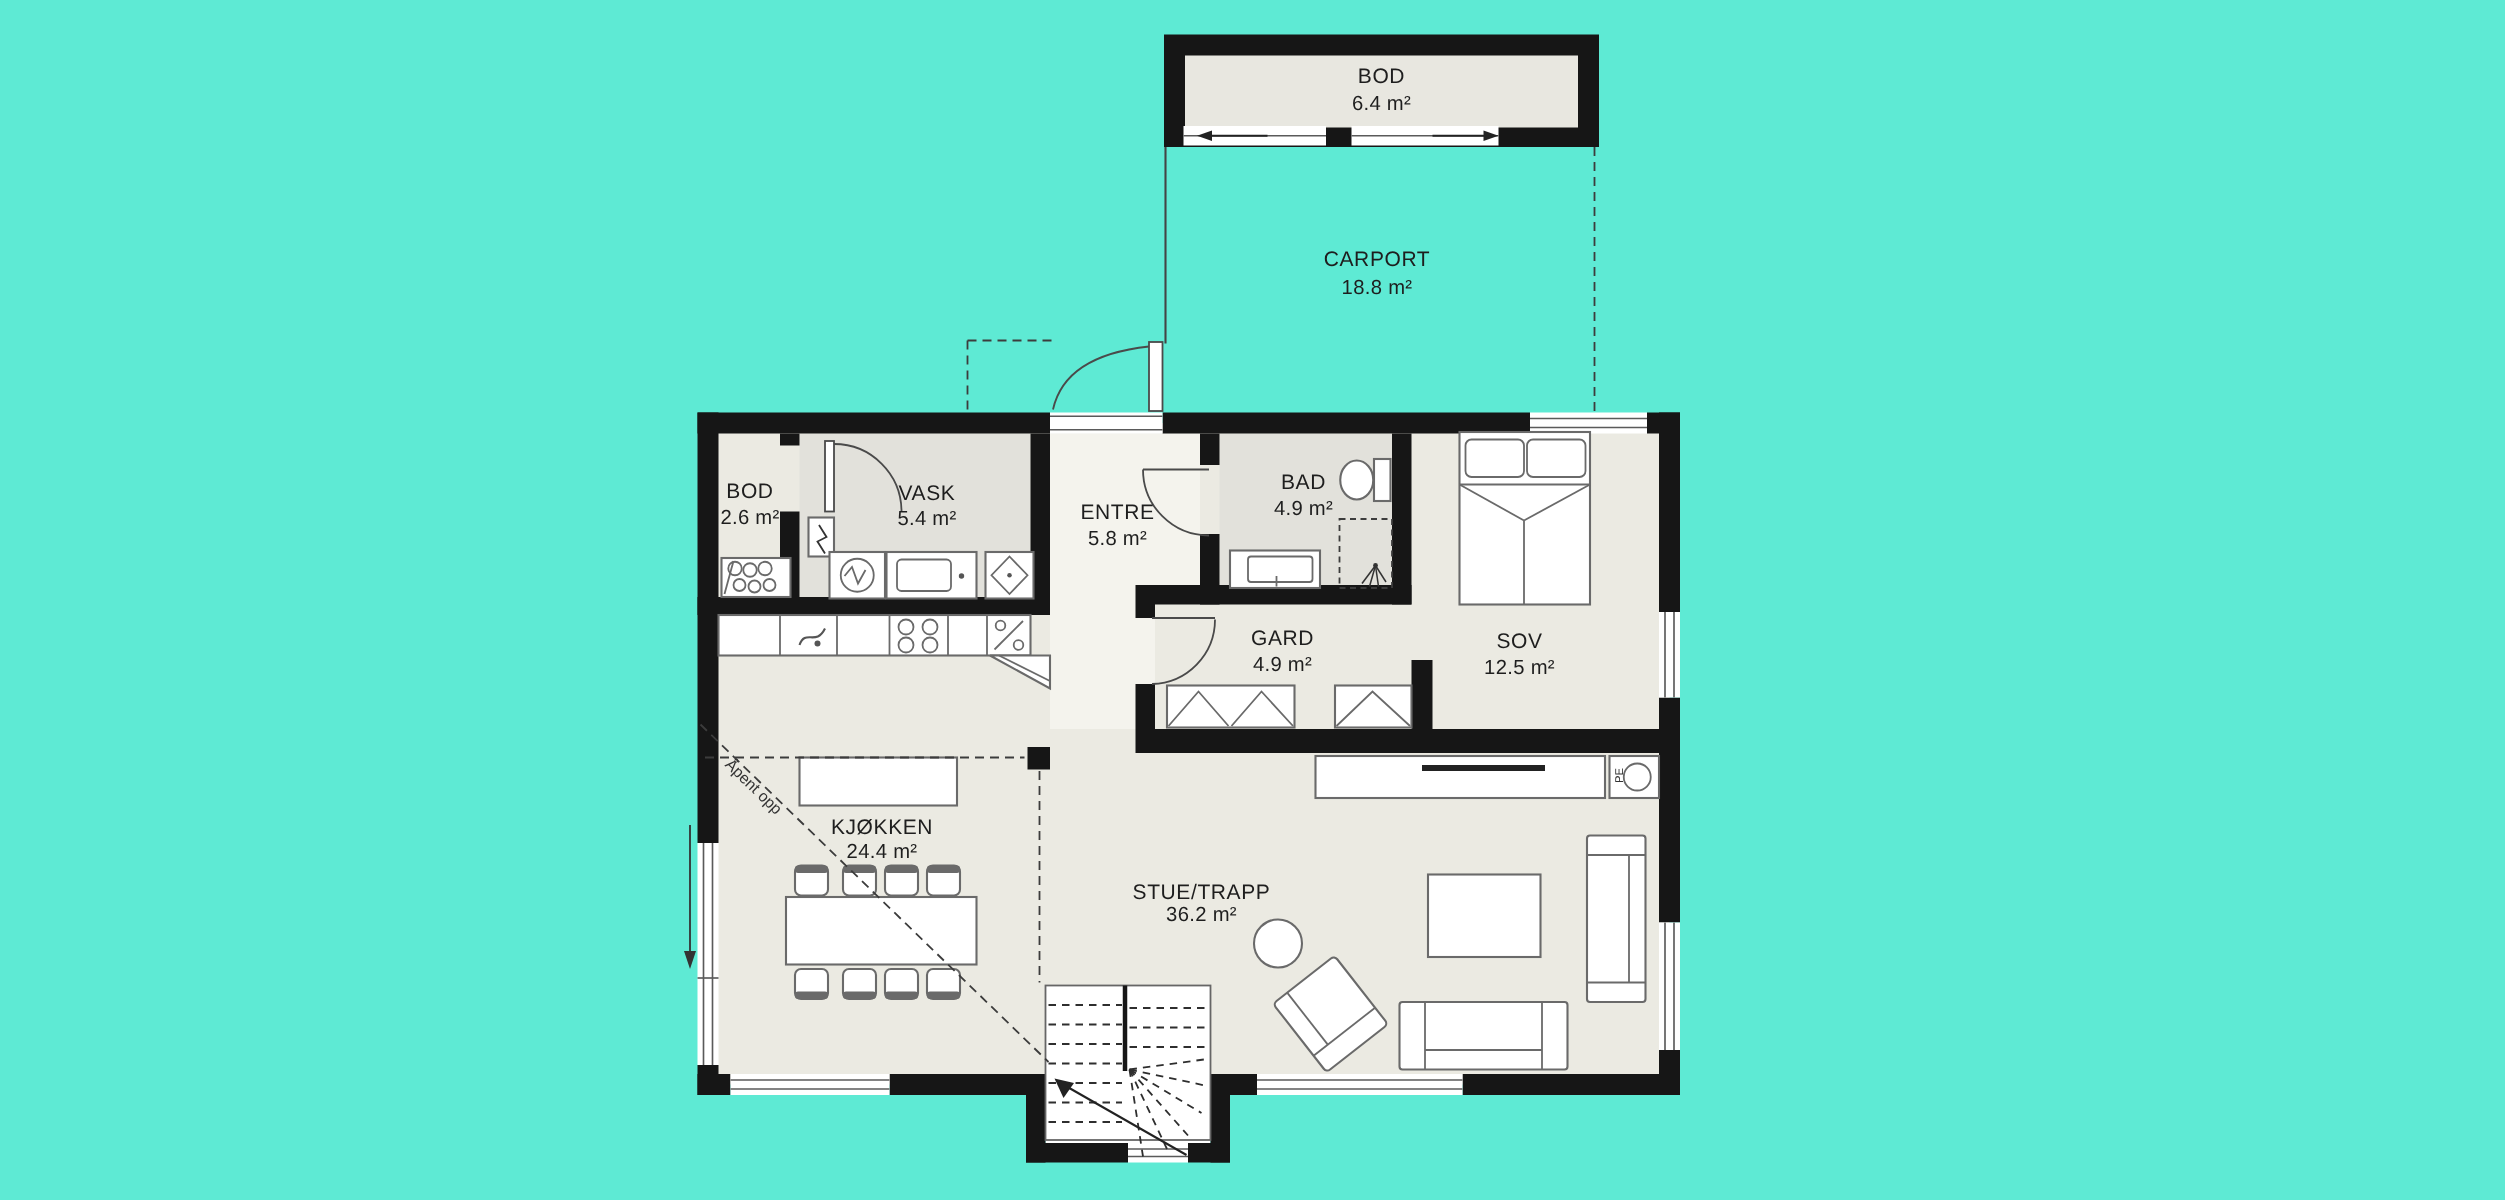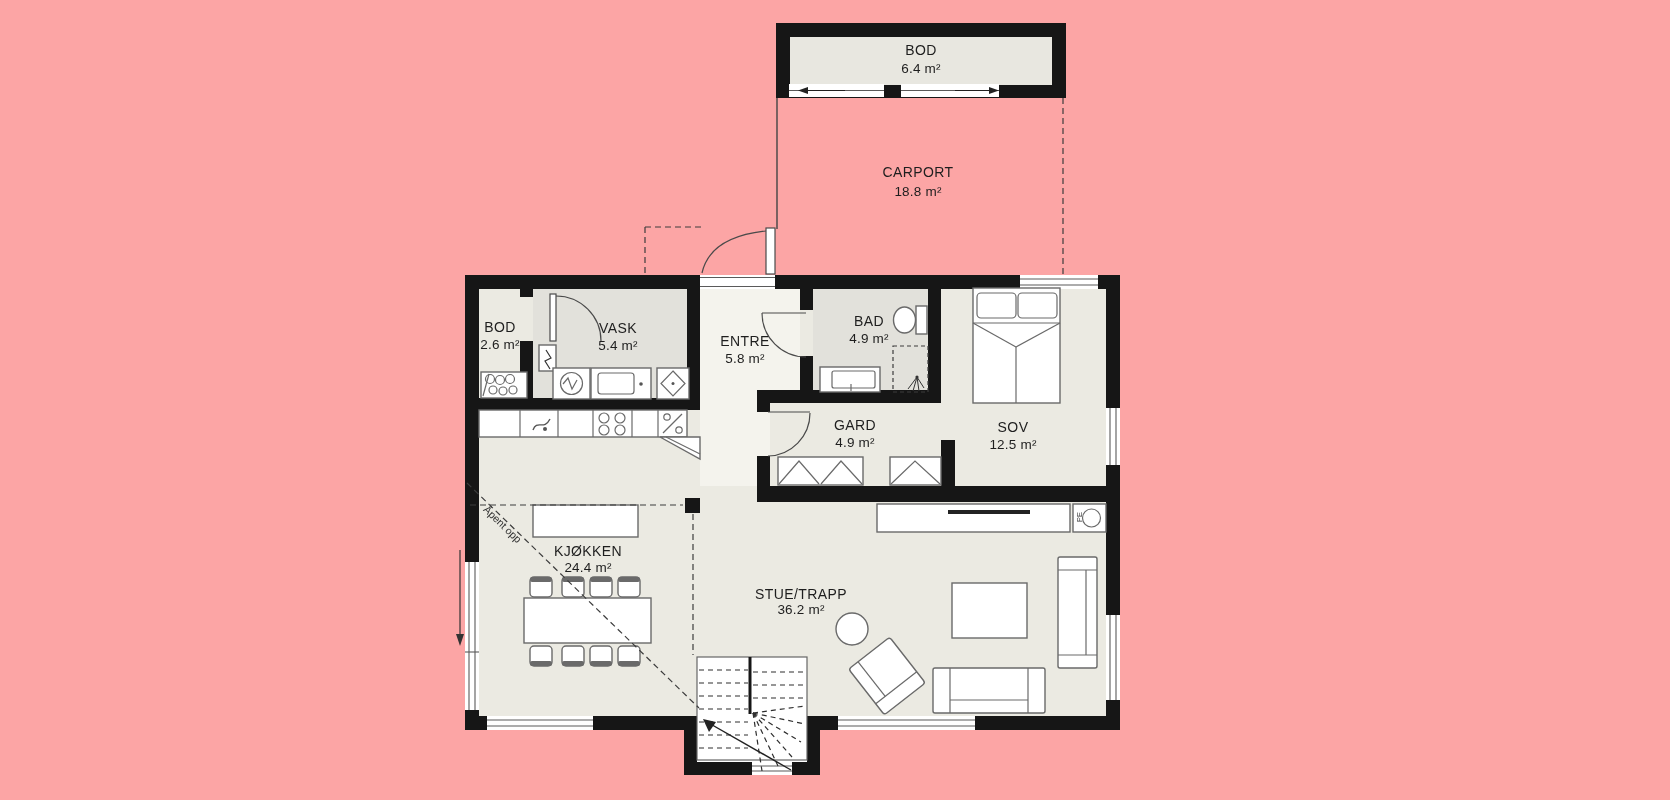--- a/index.html
+++ b/index.html
@@ -1,16 +1,16 @@
 <!DOCTYPE html>
 <html><head>
 <meta charset="utf-8">
 <style>
   html,body{margin:0;padding:0;background:#ffffff;}
-  .canvas{position:relative;width:1670px;height:800px;background:#fca5a5;overflow:hidden;}
+  .canvas{position:relative;width:1670px;height:800px;background:#5eead4;overflow:hidden;}
   svg{display:block;}
   text{font-family:"Liberation Sans","DejaVu Sans",sans-serif;fill:#1e1e1e;}
   .rlabel{font-size:14px;letter-spacing:.4px;}
   .alabel{font-size:13.5px;letter-spacing:.2px;}
   .small{font-size:10.5px;fill:#333;}
   .tiny{font-size:7.5px;fill:#333;}
   .wall{fill:#161616;}
   .furn{fill:#ffffff;stroke:#6a6a6a;stroke-width:1.4;}
   .furnline{fill:none;stroke:#6a6a6a;stroke-width:1.2;}
   .winbox{fill:#ffffff;}

